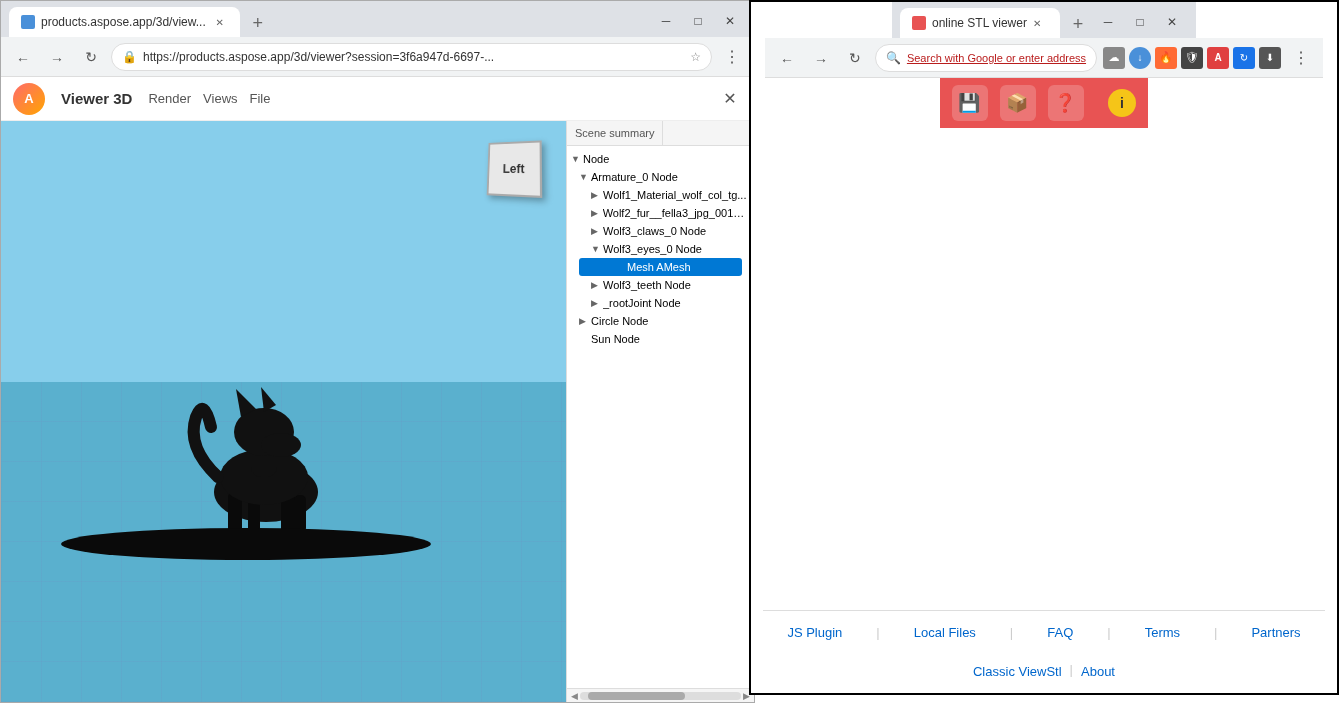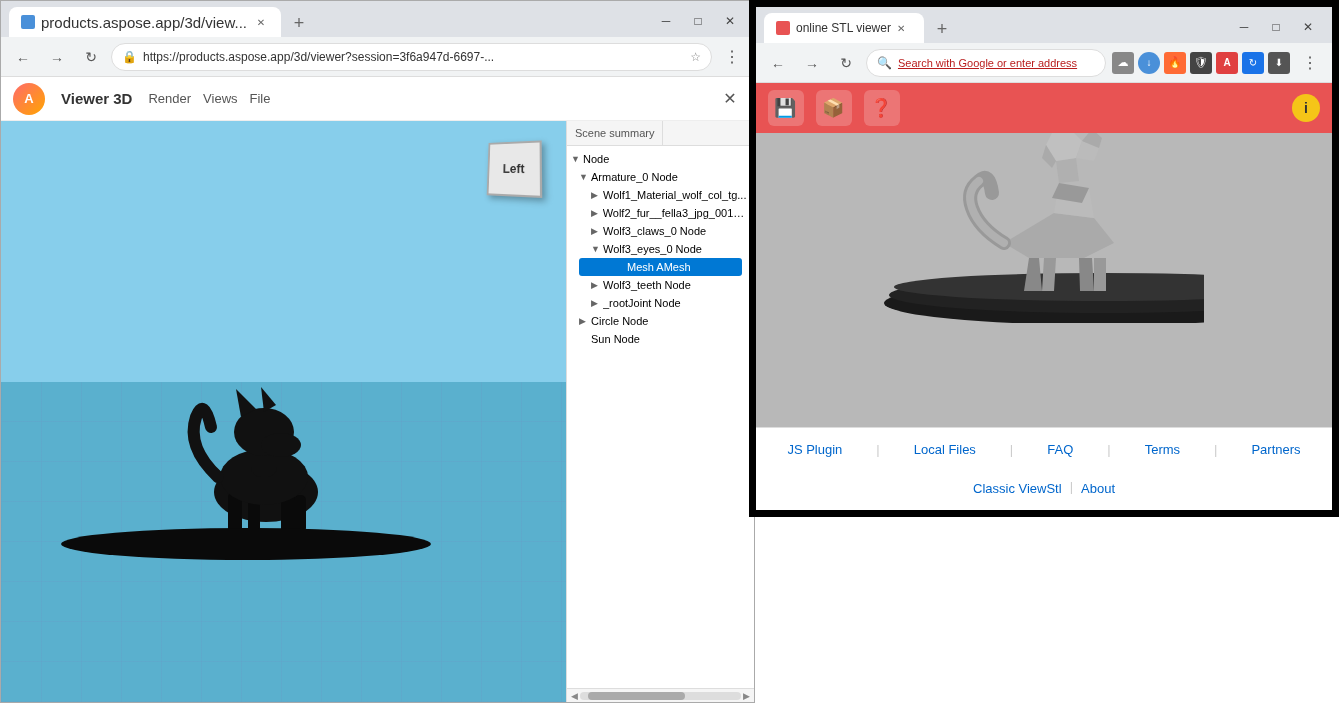--- a/index.html
+++ b/index.html
@@ -36,21 +36,21 @@
       color: #333;
       min-width: 180px;
       gap: 6px;
     }
     .tab-favicon {
       width: 14px; height: 14px;
       background: #4A90D9;
       border-radius: 2px;
       display: inline-block;
     }
-    .tab-title { flex: 1; font-size: 15px; white-space: nowrap; overflow: hidden; text-overflow: ellipsis; }
+    .tab-title { flex: 1; font-size: 12px; white-space: nowrap; overflow: hidden; text-overflow: ellipsis; }
     .tab-close {
       width: 16px; height: 16px;
       border-radius: 50%;
       display: flex; align-items: center; justify-content: center;
       font-size: 10px; color: #666; cursor: pointer;
     }
     .tab-new { 
       width: 28px; height: 28px;
       display: flex; align-items: center; justify-content: center;
       font-size: 18px; color: #666; cursor: pointer;
@@ -242,25 +242,26 @@
       background: #aaa;
       border-radius: 4px;
     }
     .scroll-arrow { font-size: 9px; color: #888; padding: 0 2px; cursor: pointer; }
 
     
     .right-window {
       position: absolute;
       left: 749px; top: 0;
       width: 590px;
-      height: 517px;
-      background: #fff;
-      border: 7px solid #000000;
+      height: 695px;
+      background: #fff;
+      border: 2px solid #000000;
       display: flex;
       flex-direction: column;
+      align-items: center;
     }
 
     
     .right-tab-bar {
       height: 36px;
       background: #dee1e6;
       display: flex;
       align-items: flex-end;
       padding-left: 8px;
     }

